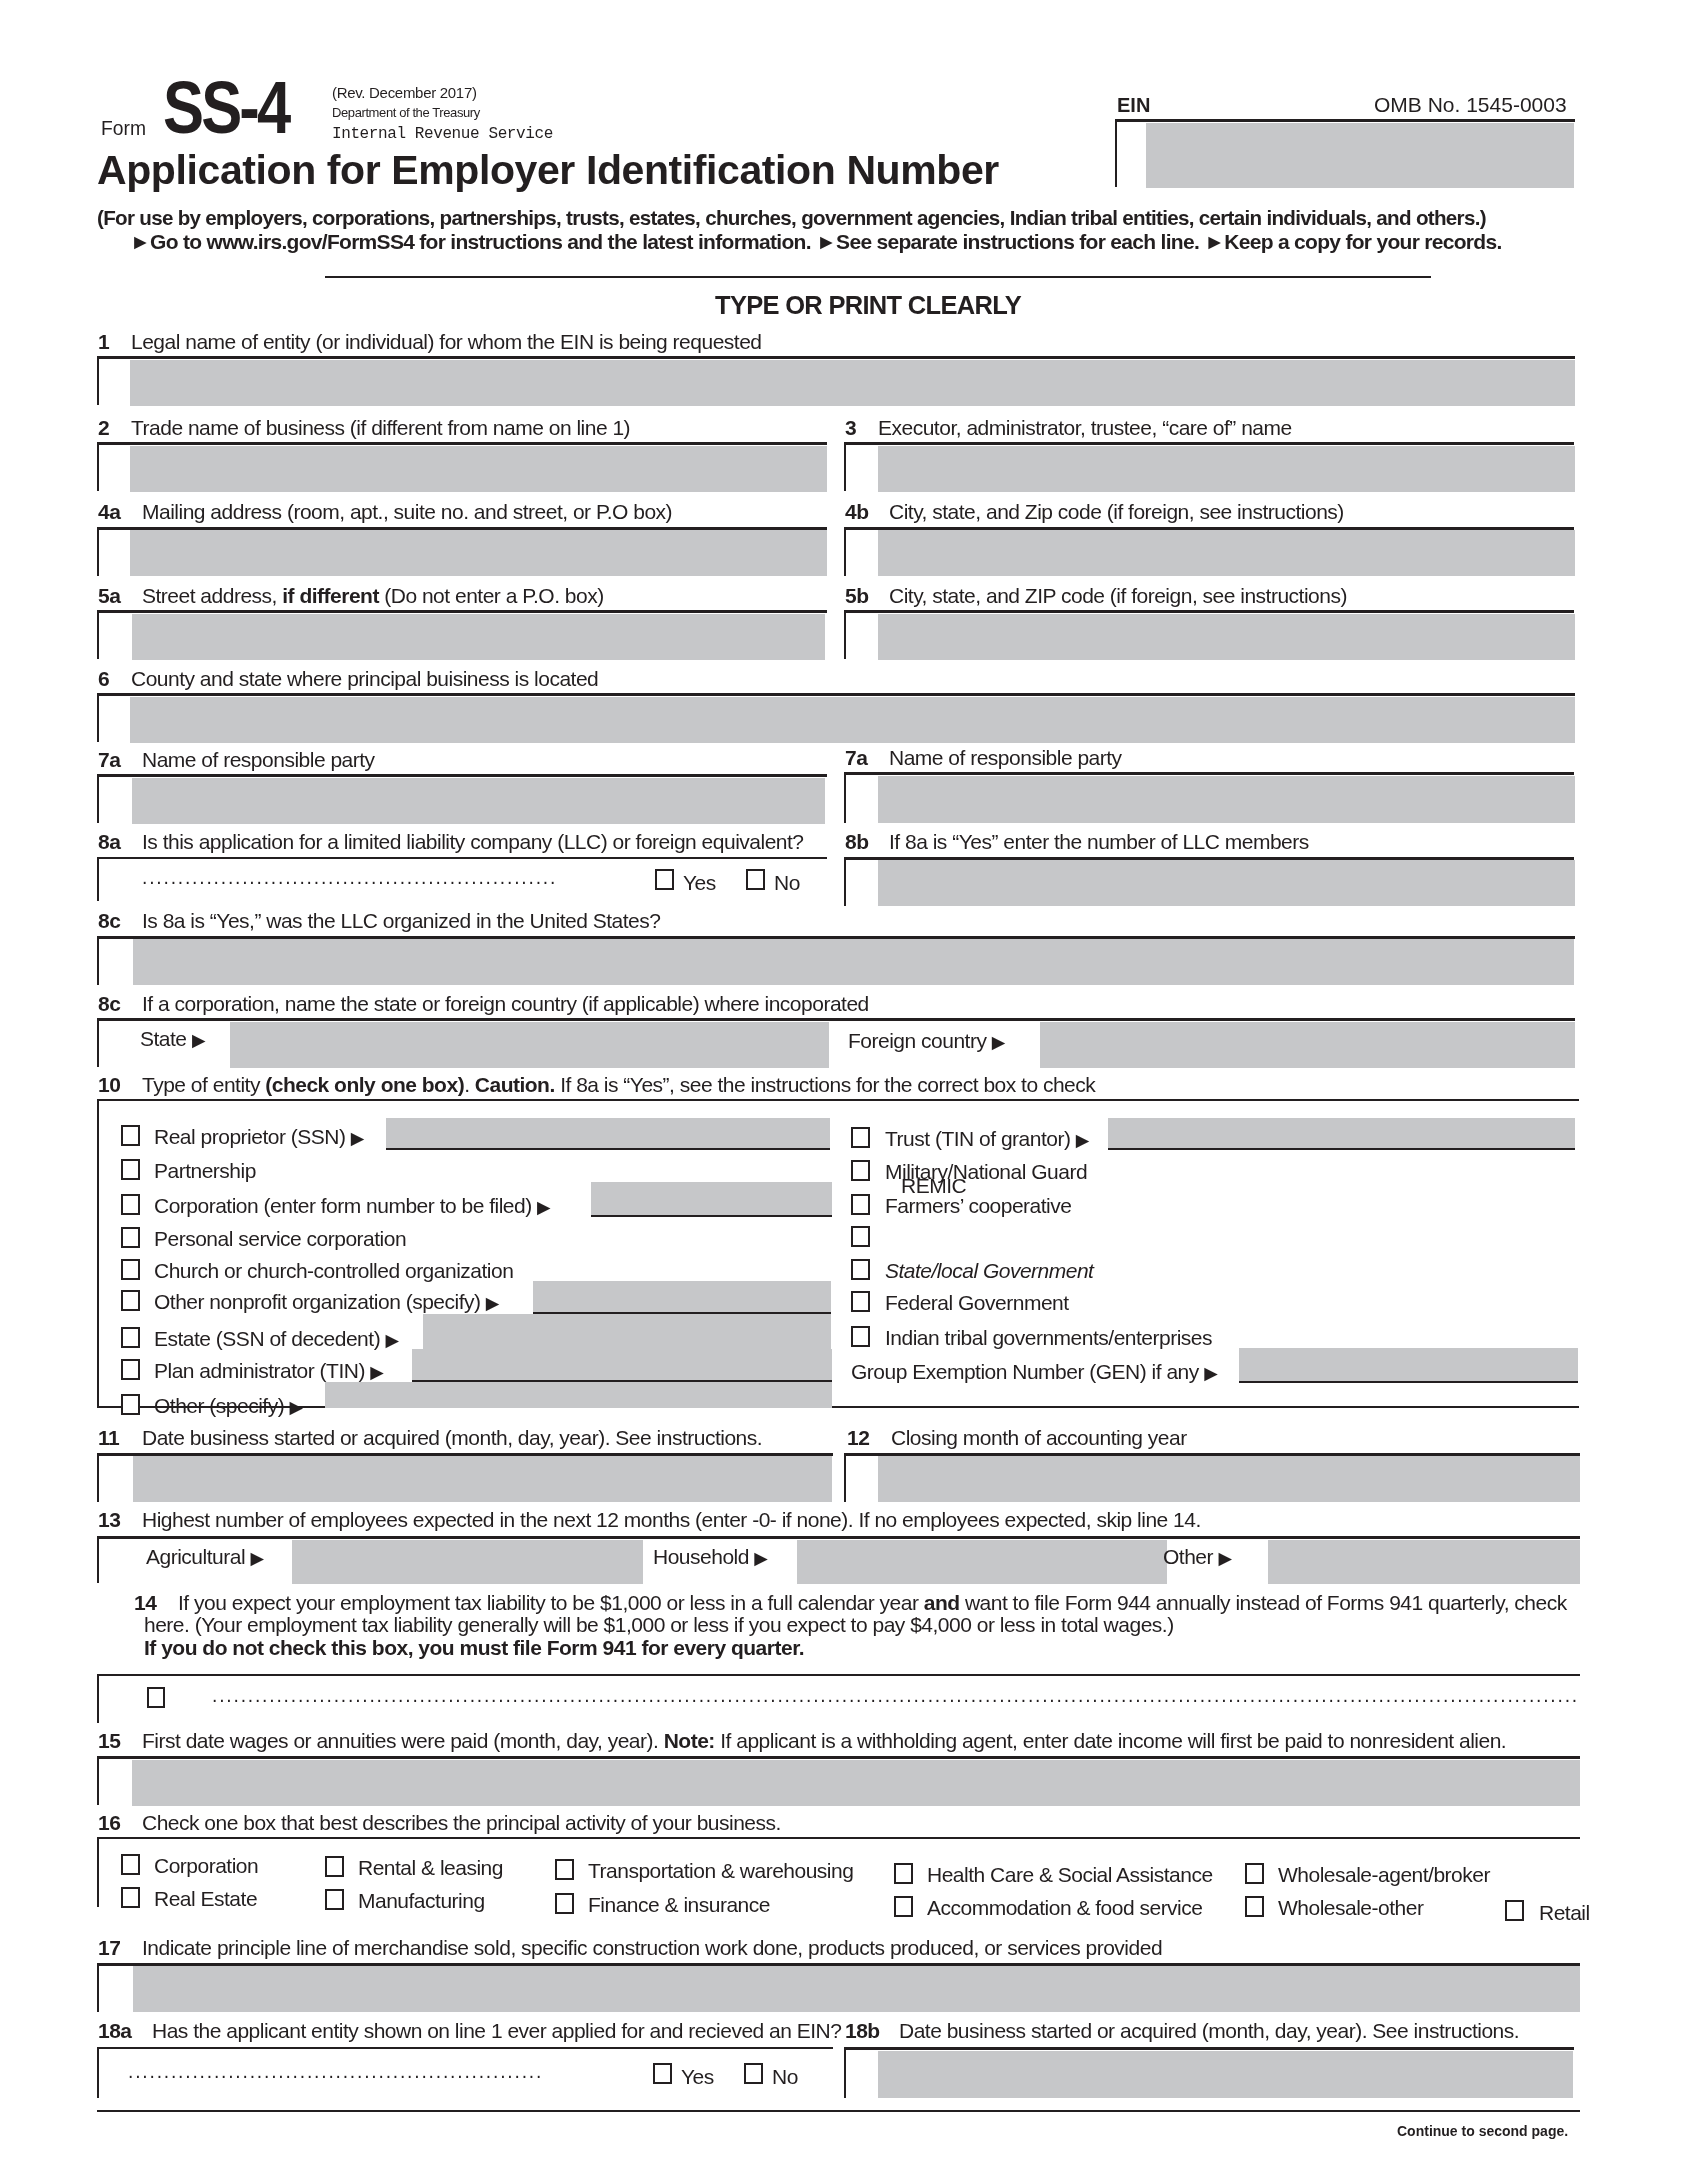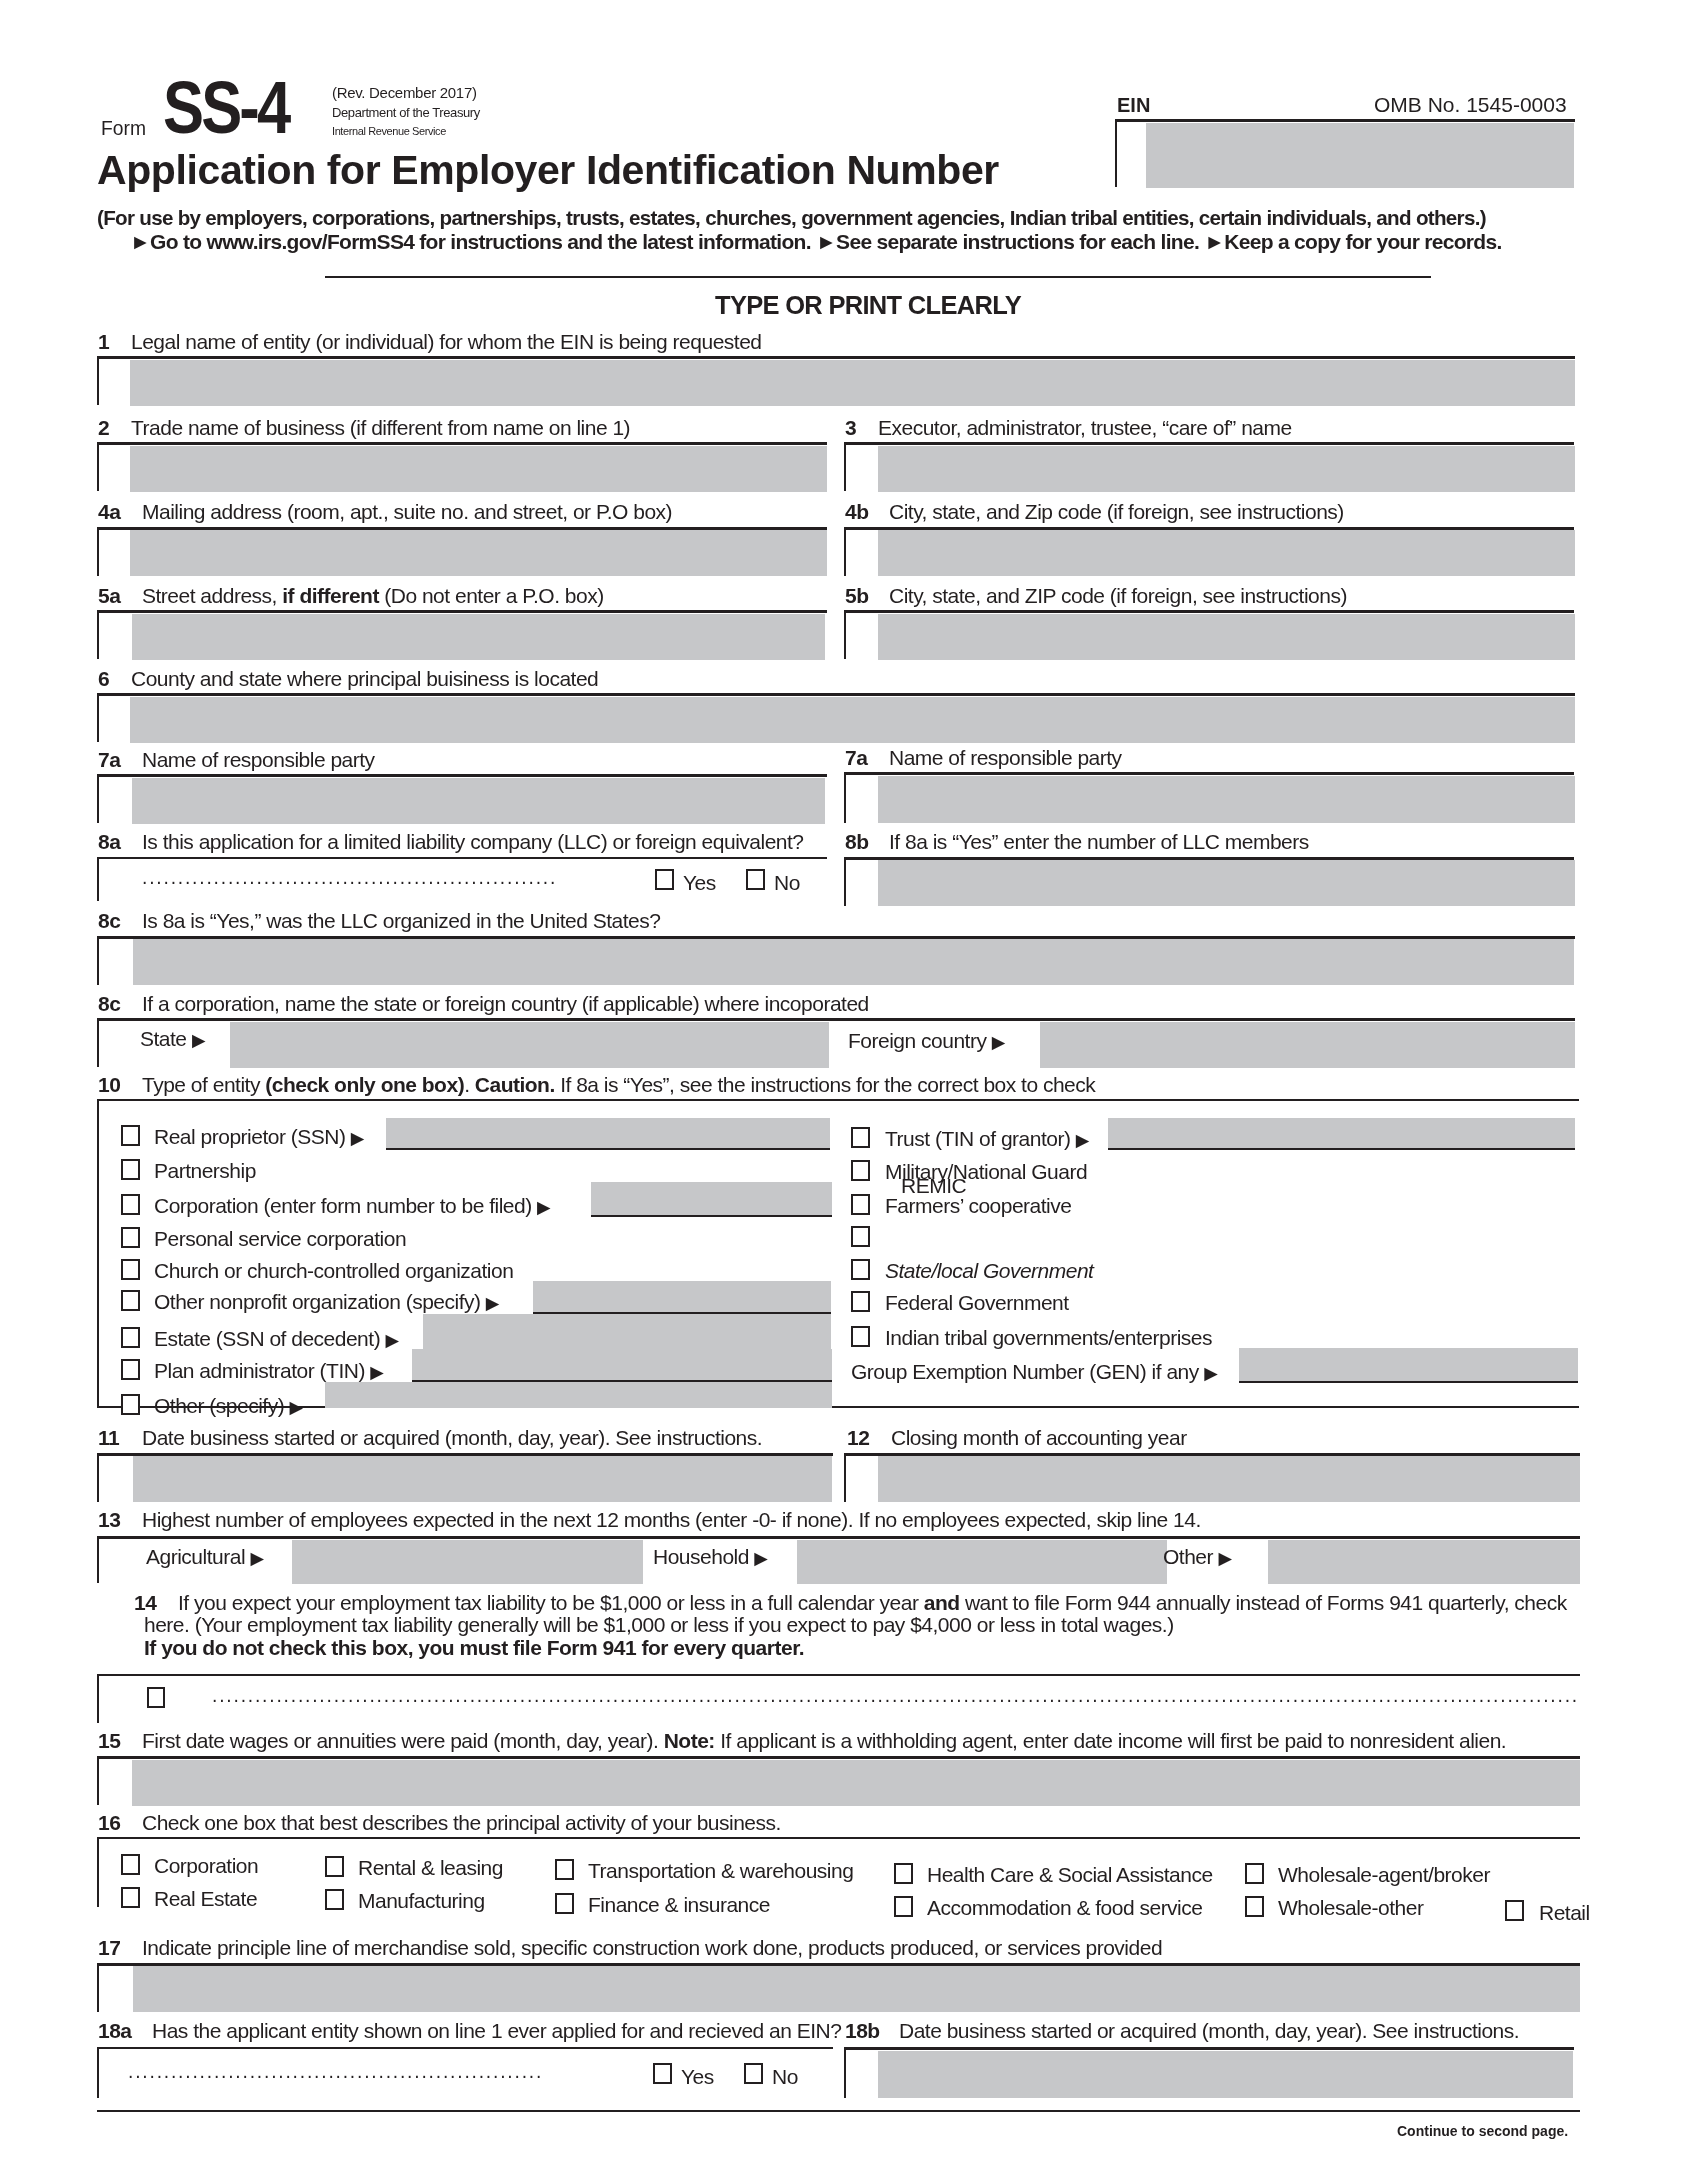--- a/index.html
+++ b/index.html
@@ -18,21 +18,21 @@
   .tri { font-size: 17.6px; }
   b { font-weight: bold; }
 </style>
 </head>
 <body>
 
 <div class="abs" style="left:101px;top:118px;font-size:19.3px;">Form</div>
 <div class="abs" style="left:163px;top:68px;font-size:75px;font-weight:bold;letter-spacing:-3.5px;line-height:79px;transform:scaleX(0.82);transform-origin:left;">SS-4</div>
 <div class="abs" style="left:332px;top:84px;font-size:15px;letter-spacing:-0.3px;">(Rev. December 2017)</div>
 <div class="abs" style="left:332px;top:105px;font-size:13px;letter-spacing:-0.4px;">Department of the Treasury</div>
-<div class="abs" style="left:332px;top:125px;font-size:11px;letter-spacing:-0.4px;">Internal Revenue Service</div>
+<div class="abs" style="left:332px;top:125px;font-size:16px;letter-spacing:-0.4px;font-family:Liberation Mono, monospace;">Internal Revenue Service</div>
 
 <div class="abs" style="left:1117px;top:94px;font-size:20px;font-weight:bold;">EIN</div>
 <div class="abs" style="left:1374px;top:93px;font-size:21px;">OMB No. 1545-0003</div>
 <div class="box" style="left:1115px;top:119px;width:460px;height:68px;border-top-width:3.5px;"></div>
 <div class="fill" style="left:1146px;top:123px;width:428px;height:65px;"></div>
 
 <div class="abs" style="left:97px;top:147px;font-size:41px;font-weight:bold;letter-spacing:-0.4px;white-space:nowrap;">Application for Employer Identification Number</div>
 <div class="abs" style="left:97px;top:206px;font-size:20.6px;font-weight:bold;letter-spacing:-0.7px;white-space:nowrap;">(For use by employers, corporations, partnerships, trusts, estates, churches, government agencies, Indian tribal entities, certain individuals, and others.)</div>
 <div class="abs" style="left:130px;top:230px;font-size:21px;font-weight:bold;letter-spacing:-0.7px;white-space:nowrap;">►Go to www.irs.gov/FormSS4 for instructions and the latest information. ►See separate instructions for each line. ►Keep a copy for your records.</div>
 <div class="abs" style="left:325px;top:276px;width:1106px;height:1.8px;background:#231f20;"></div>

